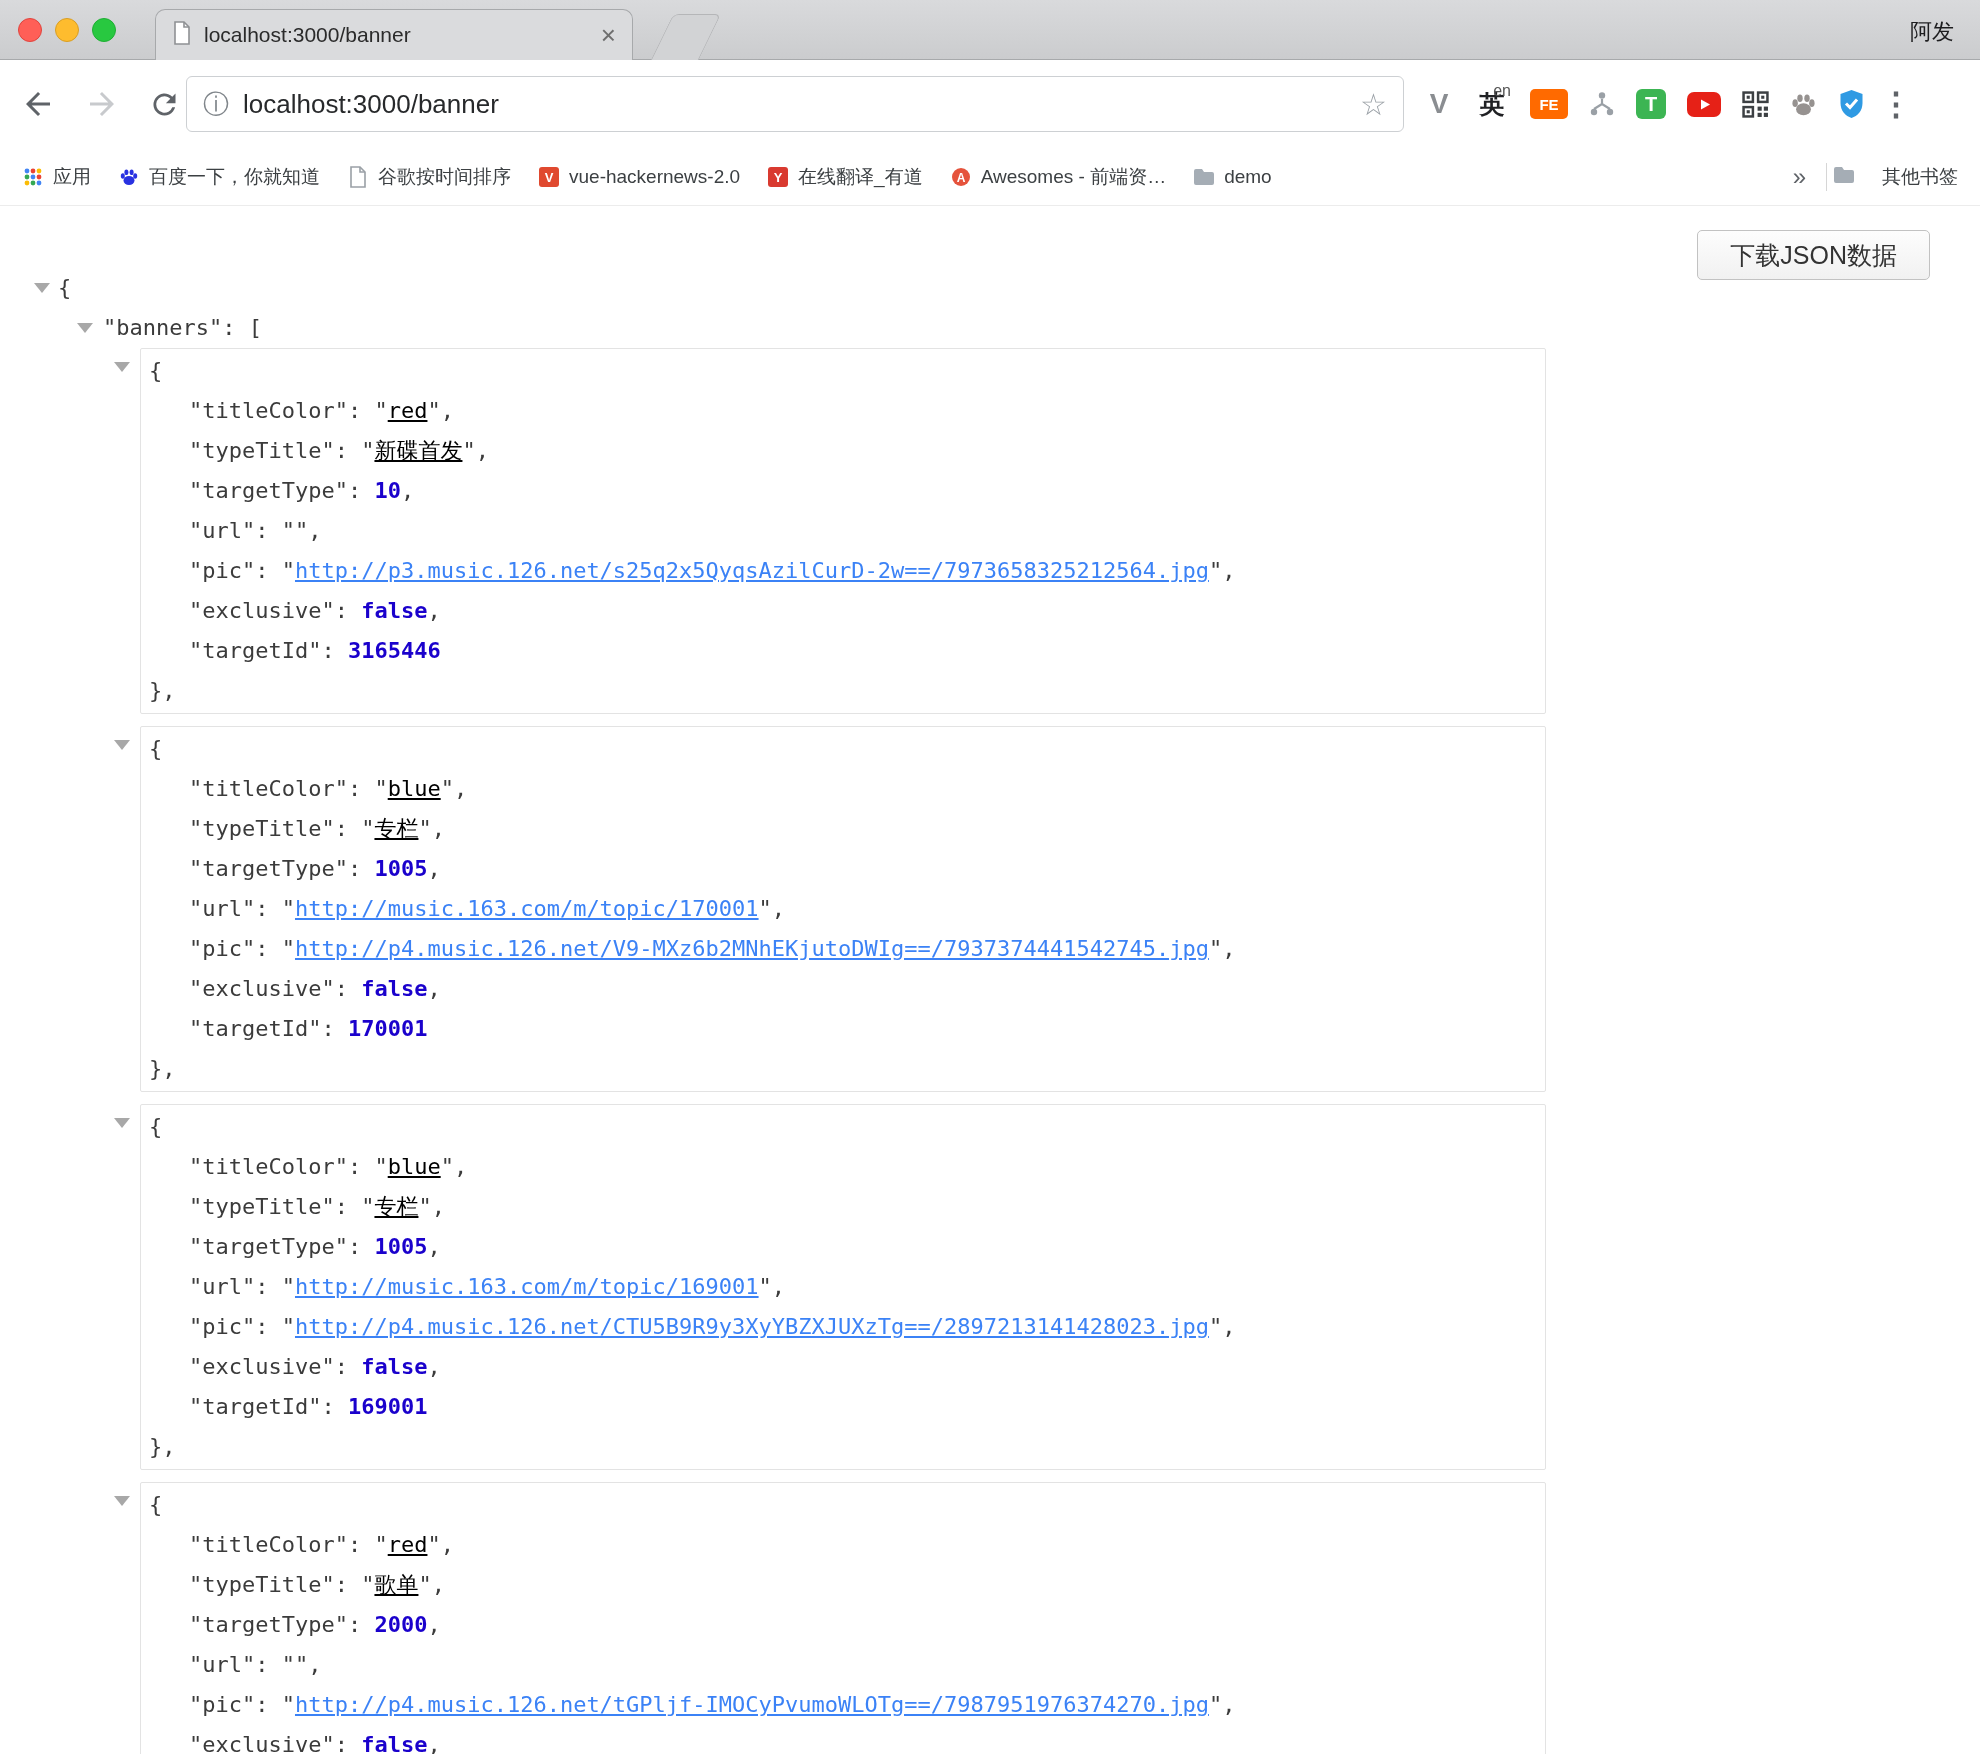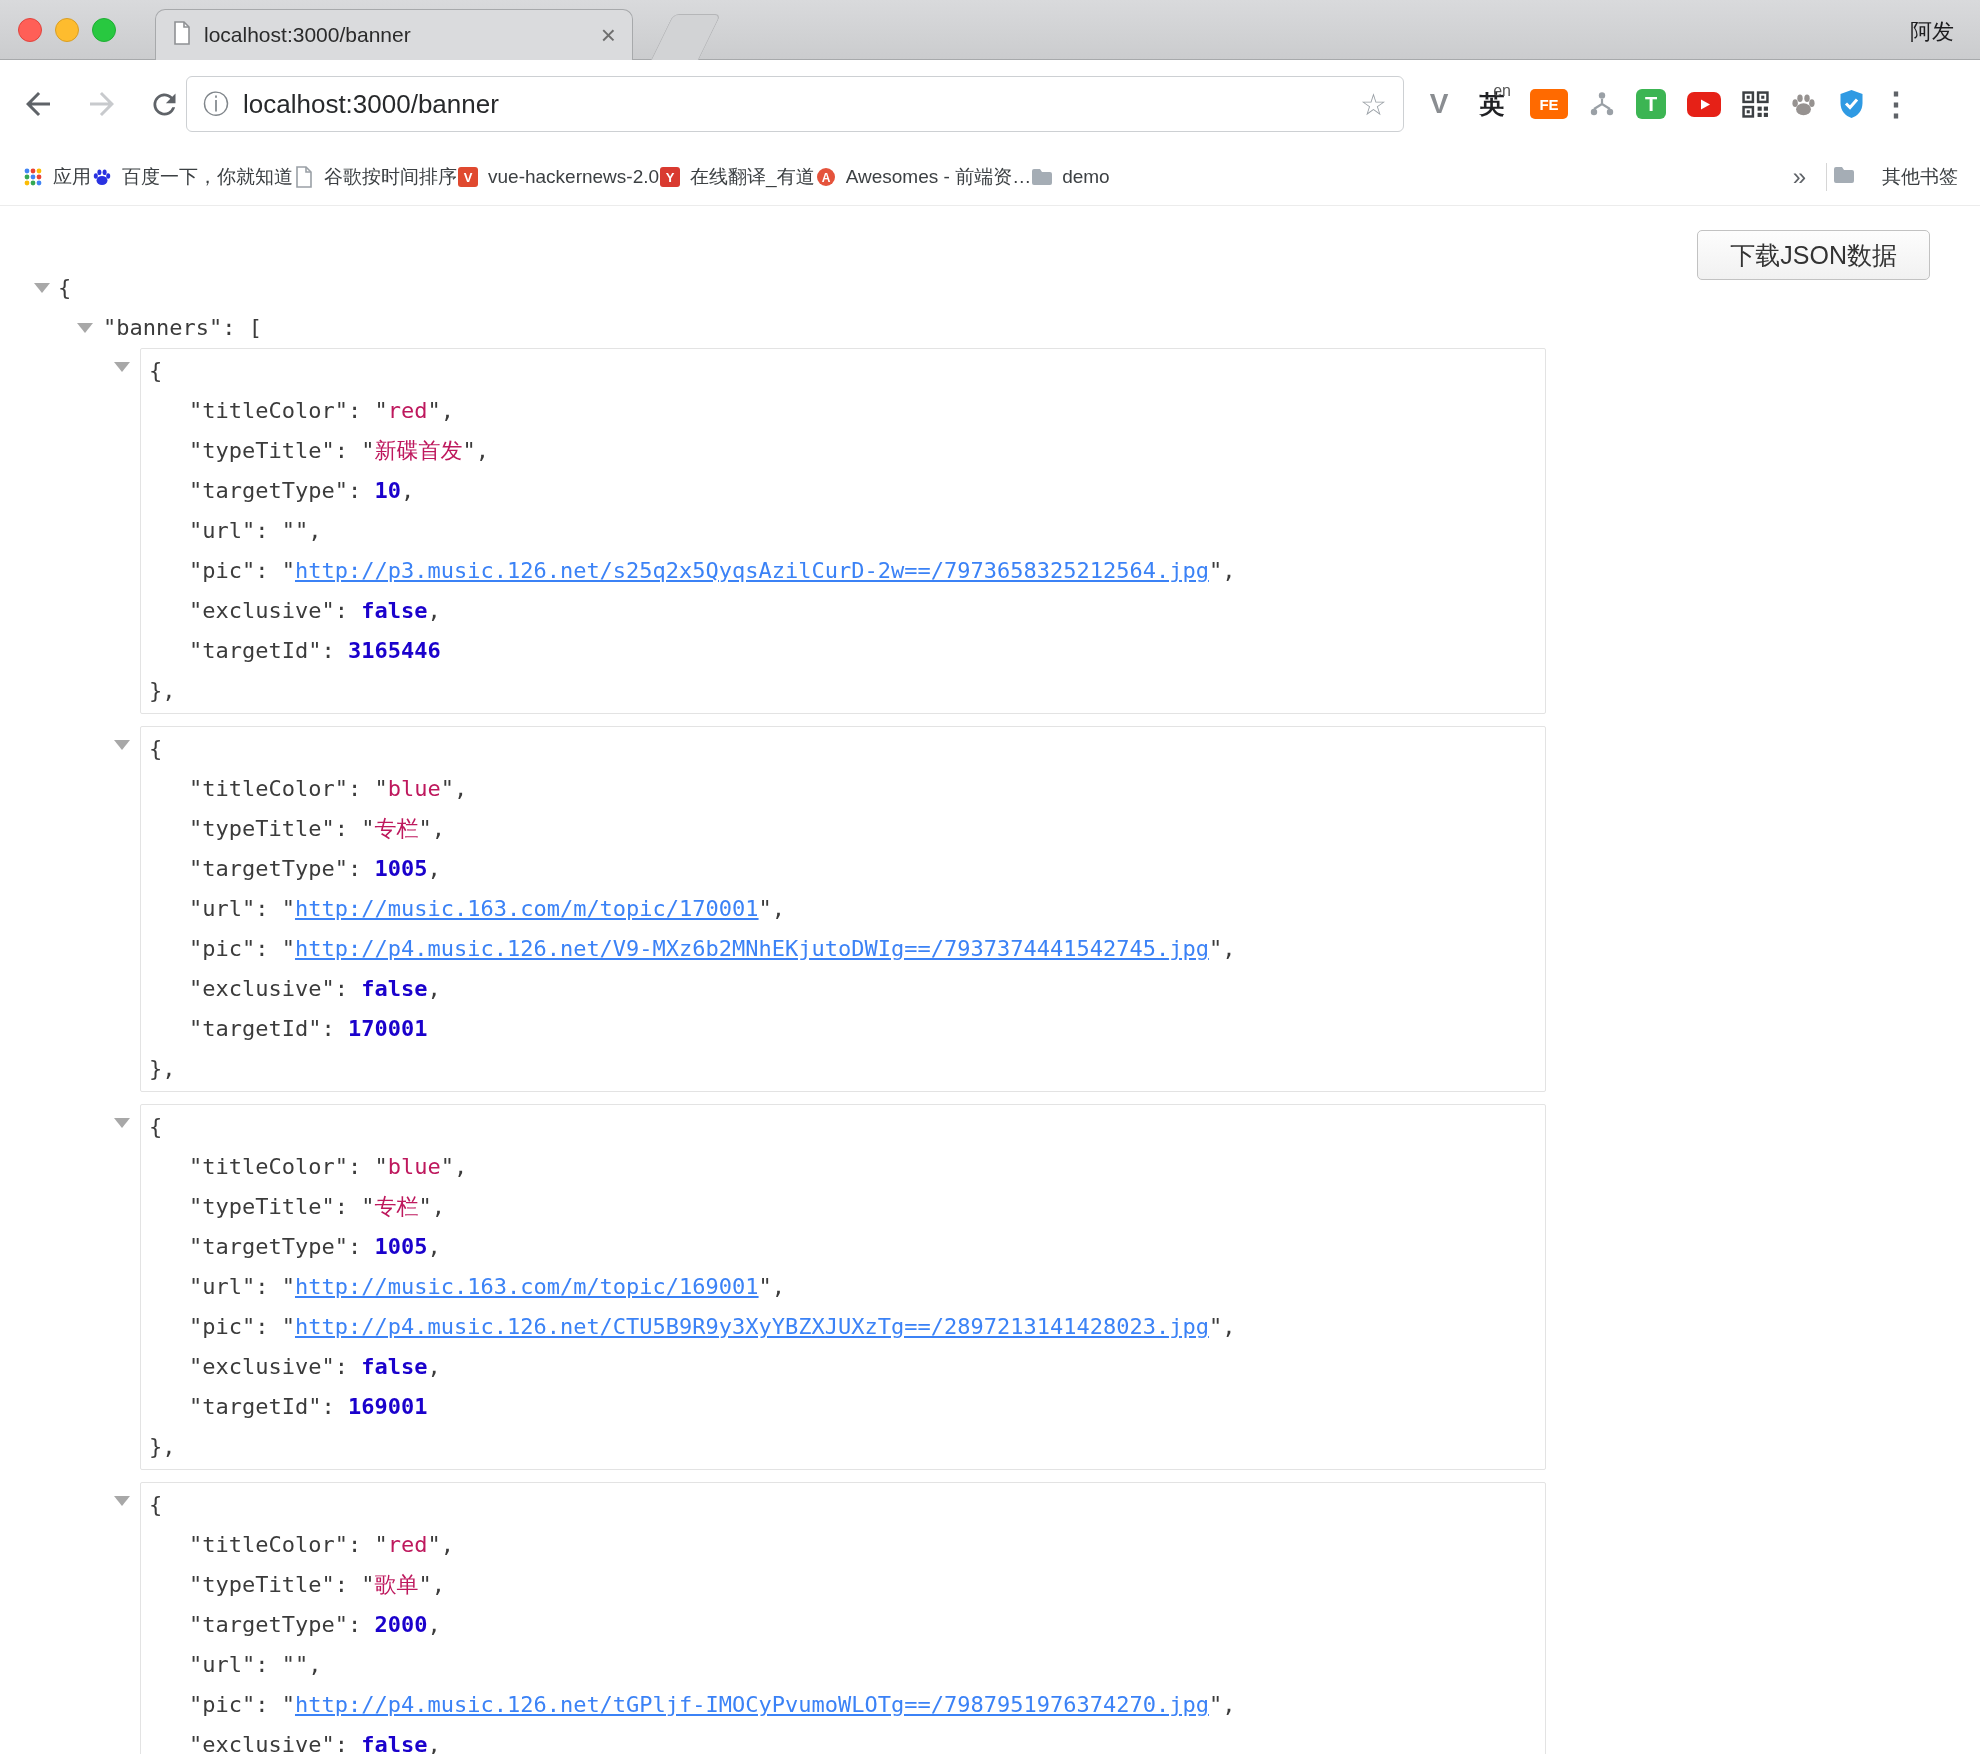--- a/index.html
+++ b/index.html
@@ -47,21 +47,21 @@
   .ext.fe { width:38px; height:30px; background:#ff6a00; border-radius:5px;
             color:#fff; font-size:15px; font-weight:bold; }
   .ext.greenT { width:30px; height:30px; background:#3cb553; border-radius:6px;
                 color:#fff; font-size:20px; font-weight:bold; }
   .ext.menu-dots { font-size:32px; color:#5f6368; font-weight:bold; width:20px; }
 
   
   .bookbar { height:58px; background:#fff; border-bottom:1px solid #ececec;
              display:flex; align-items:center; padding:0 22px; font-size:19px;
              color:#3c4043; }
-  .bm-list { display:flex; align-items:center; }
+  .bm-list { display:flex; align-items:center; gap:27px; }
   .bm-item { display:flex; align-items:center; gap:9px; white-space:nowrap; }
   .bm-ico { display:inline-flex; width:22px; height:22px; align-items:center; justify-content:center; }
   .bm-chevron { margin-left:auto; font-size:24px; color:#5f6368; padding:0 14px; }
   .bm-sep { width:1px; height:28px; background:#d6d6d6; margin:0 6px; }
   .bm-other { display:flex; gap:27px; white-space:nowrap; }
 
   
   .content { position:relative; height:1546px; background:#fff; }
   .page-toolbar { position:absolute; top:24px; right:50px; display:flex; gap:18px; }
   .btn { height:50px; border:1px solid #c2c2c2; border-radius:5px;
@@ -82,21 +82,21 @@
   .tri { display:inline-block; width:0; height:0;
          border-left:8px solid transparent; border-right:8px solid transparent;
          border-top:10px solid #a8a8a8; }
   .json-item { position:relative; margin:0 0 12px 140px; width:1406px; }
   .json-item > .tri { position:absolute; left:-26px; top:14px; }
   .json-box { border:1px solid #e3e3e3; border-radius:2px; padding:2px 0; background:#fff; }
   .jline.brace { padding-left:8px; }
   .jline.prop  { padding-left:48px; }
   .jkey  { color:#3b3b3b; }
   .jpunc { color:#3b3b3b; }
-  .jstr  { color:#be185d; }
+  .jstr  { color:#000000;text-decoration:underline; }
   .jnum  { color:#1A01CC; font-weight:bold; }
   .jlink { color:#3b82f6; text-decoration:underline; cursor:pointer; }
 </style>
 </head>
 <body>
 
 <div class="tabbar">
   <div class="traffic">
     <span class="light red"></span>
     <span class="light yellow"></span>

